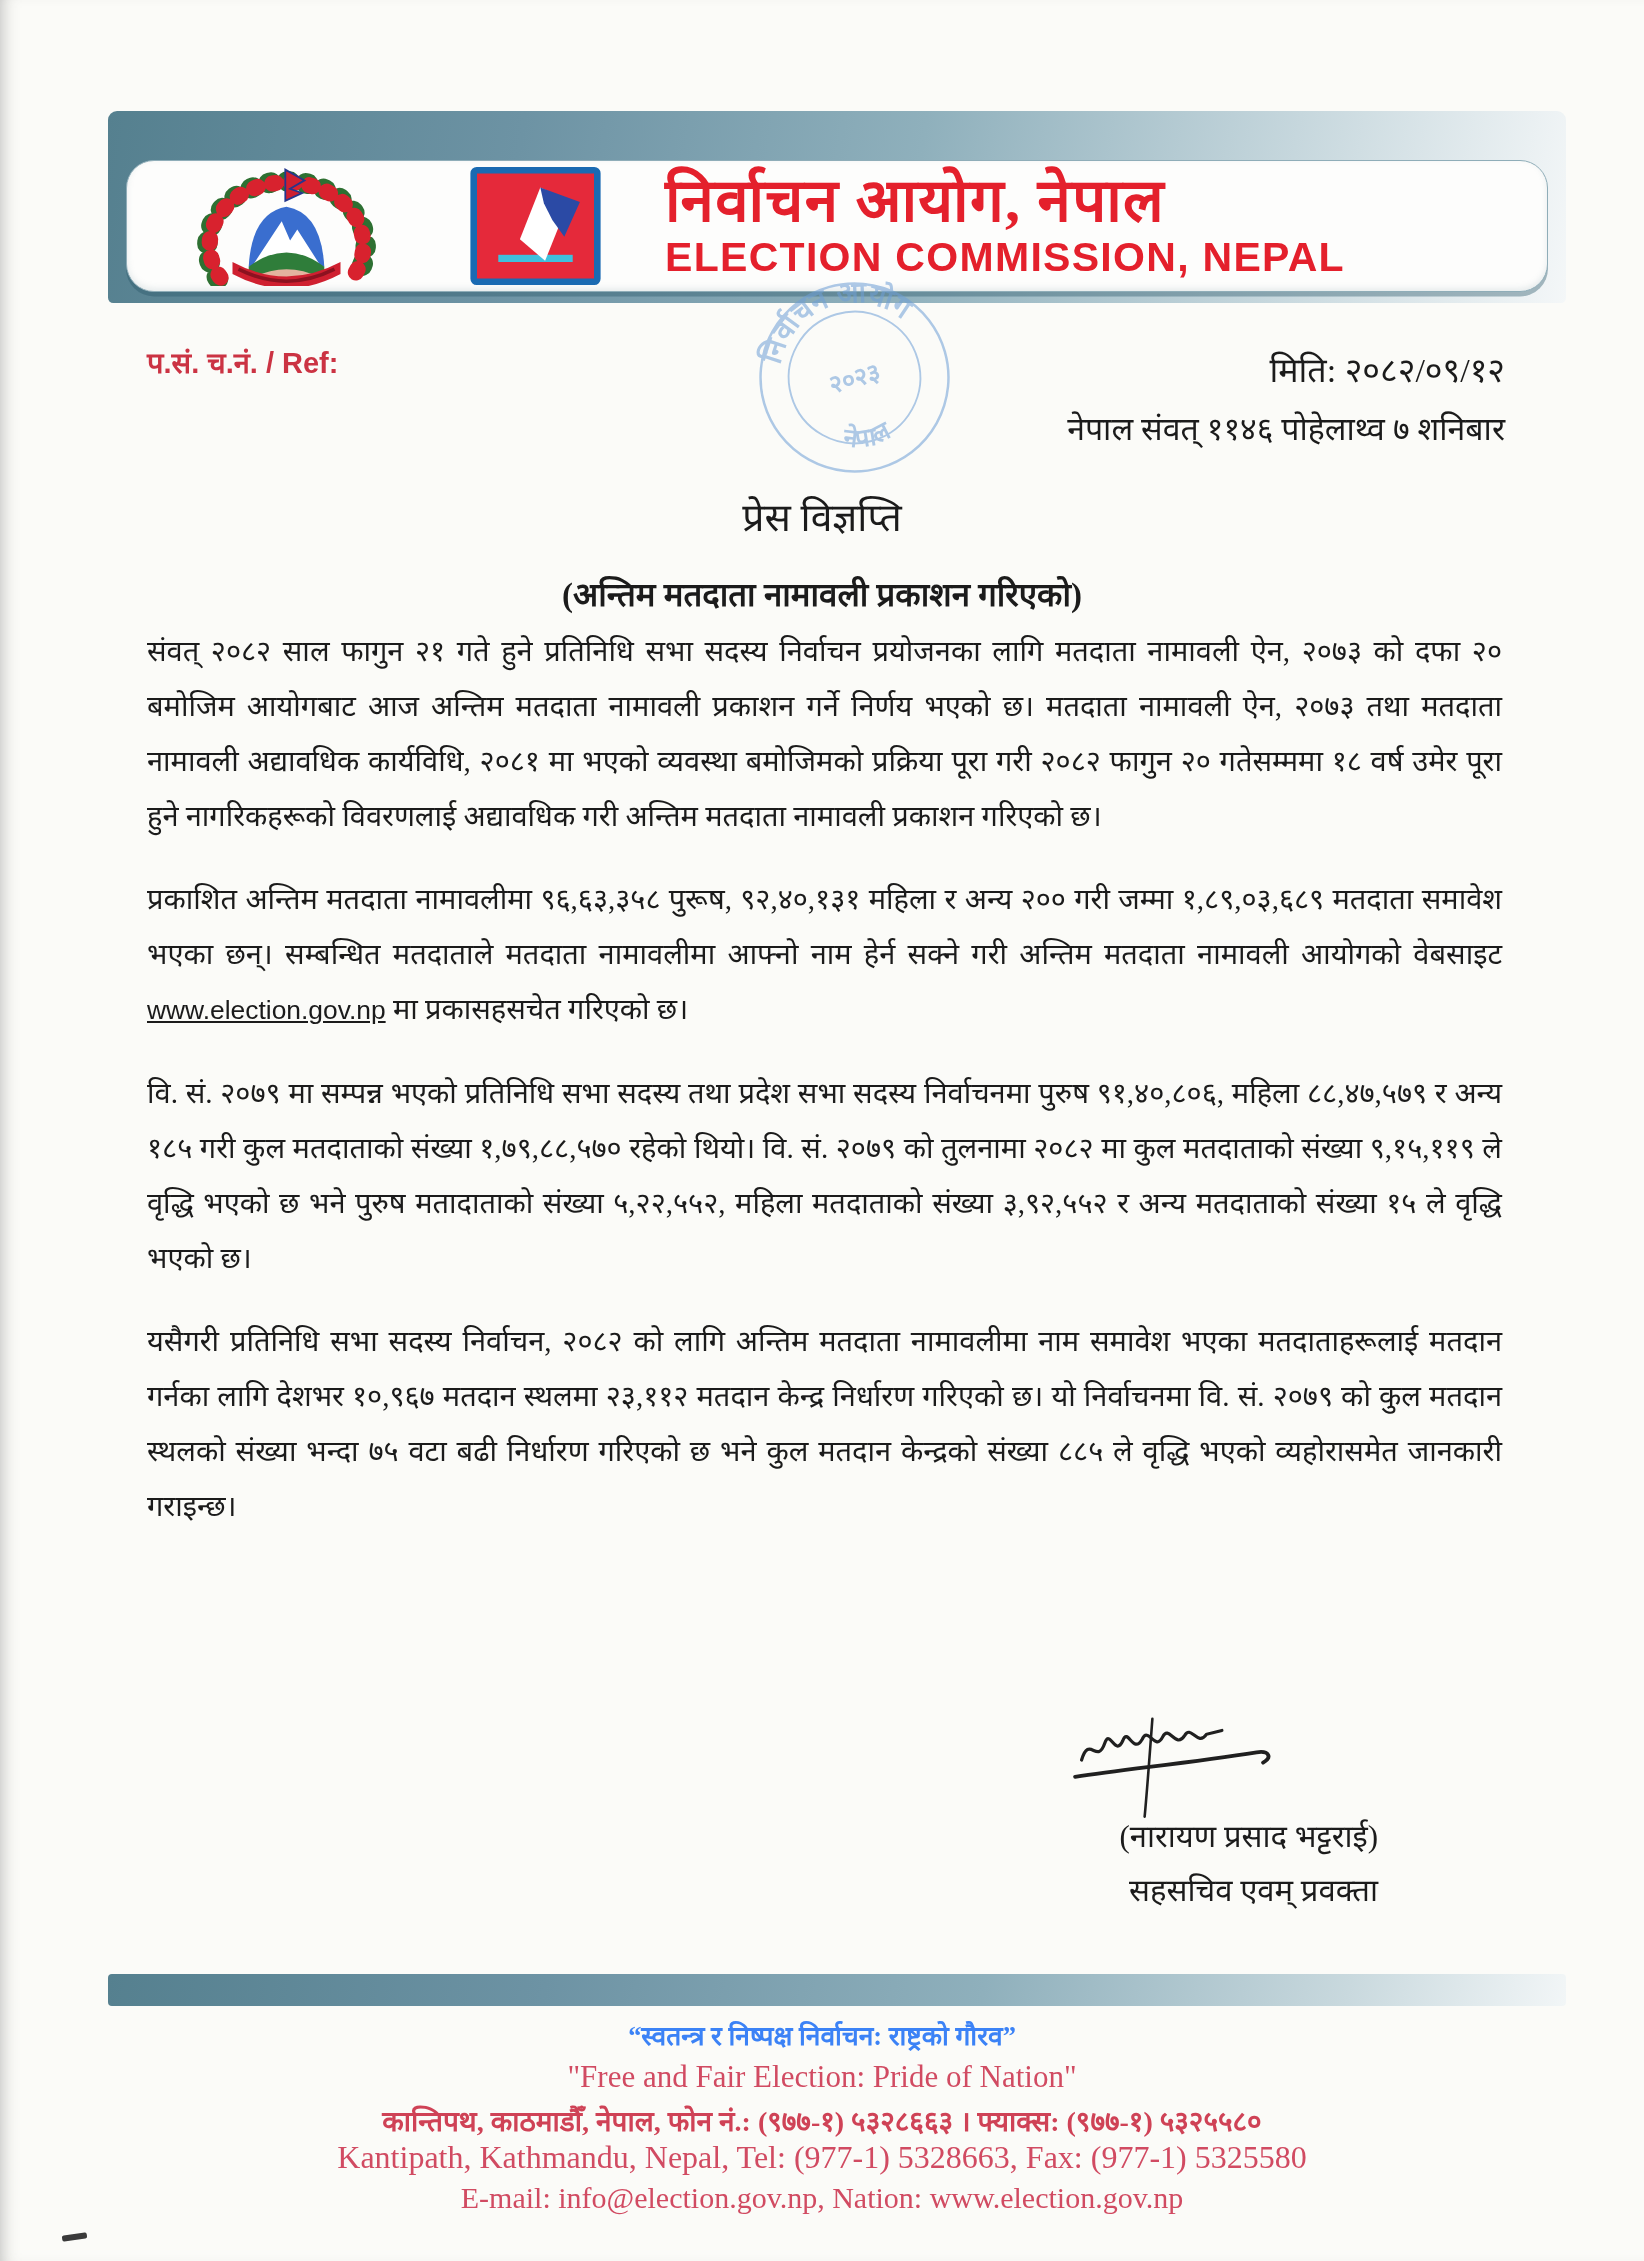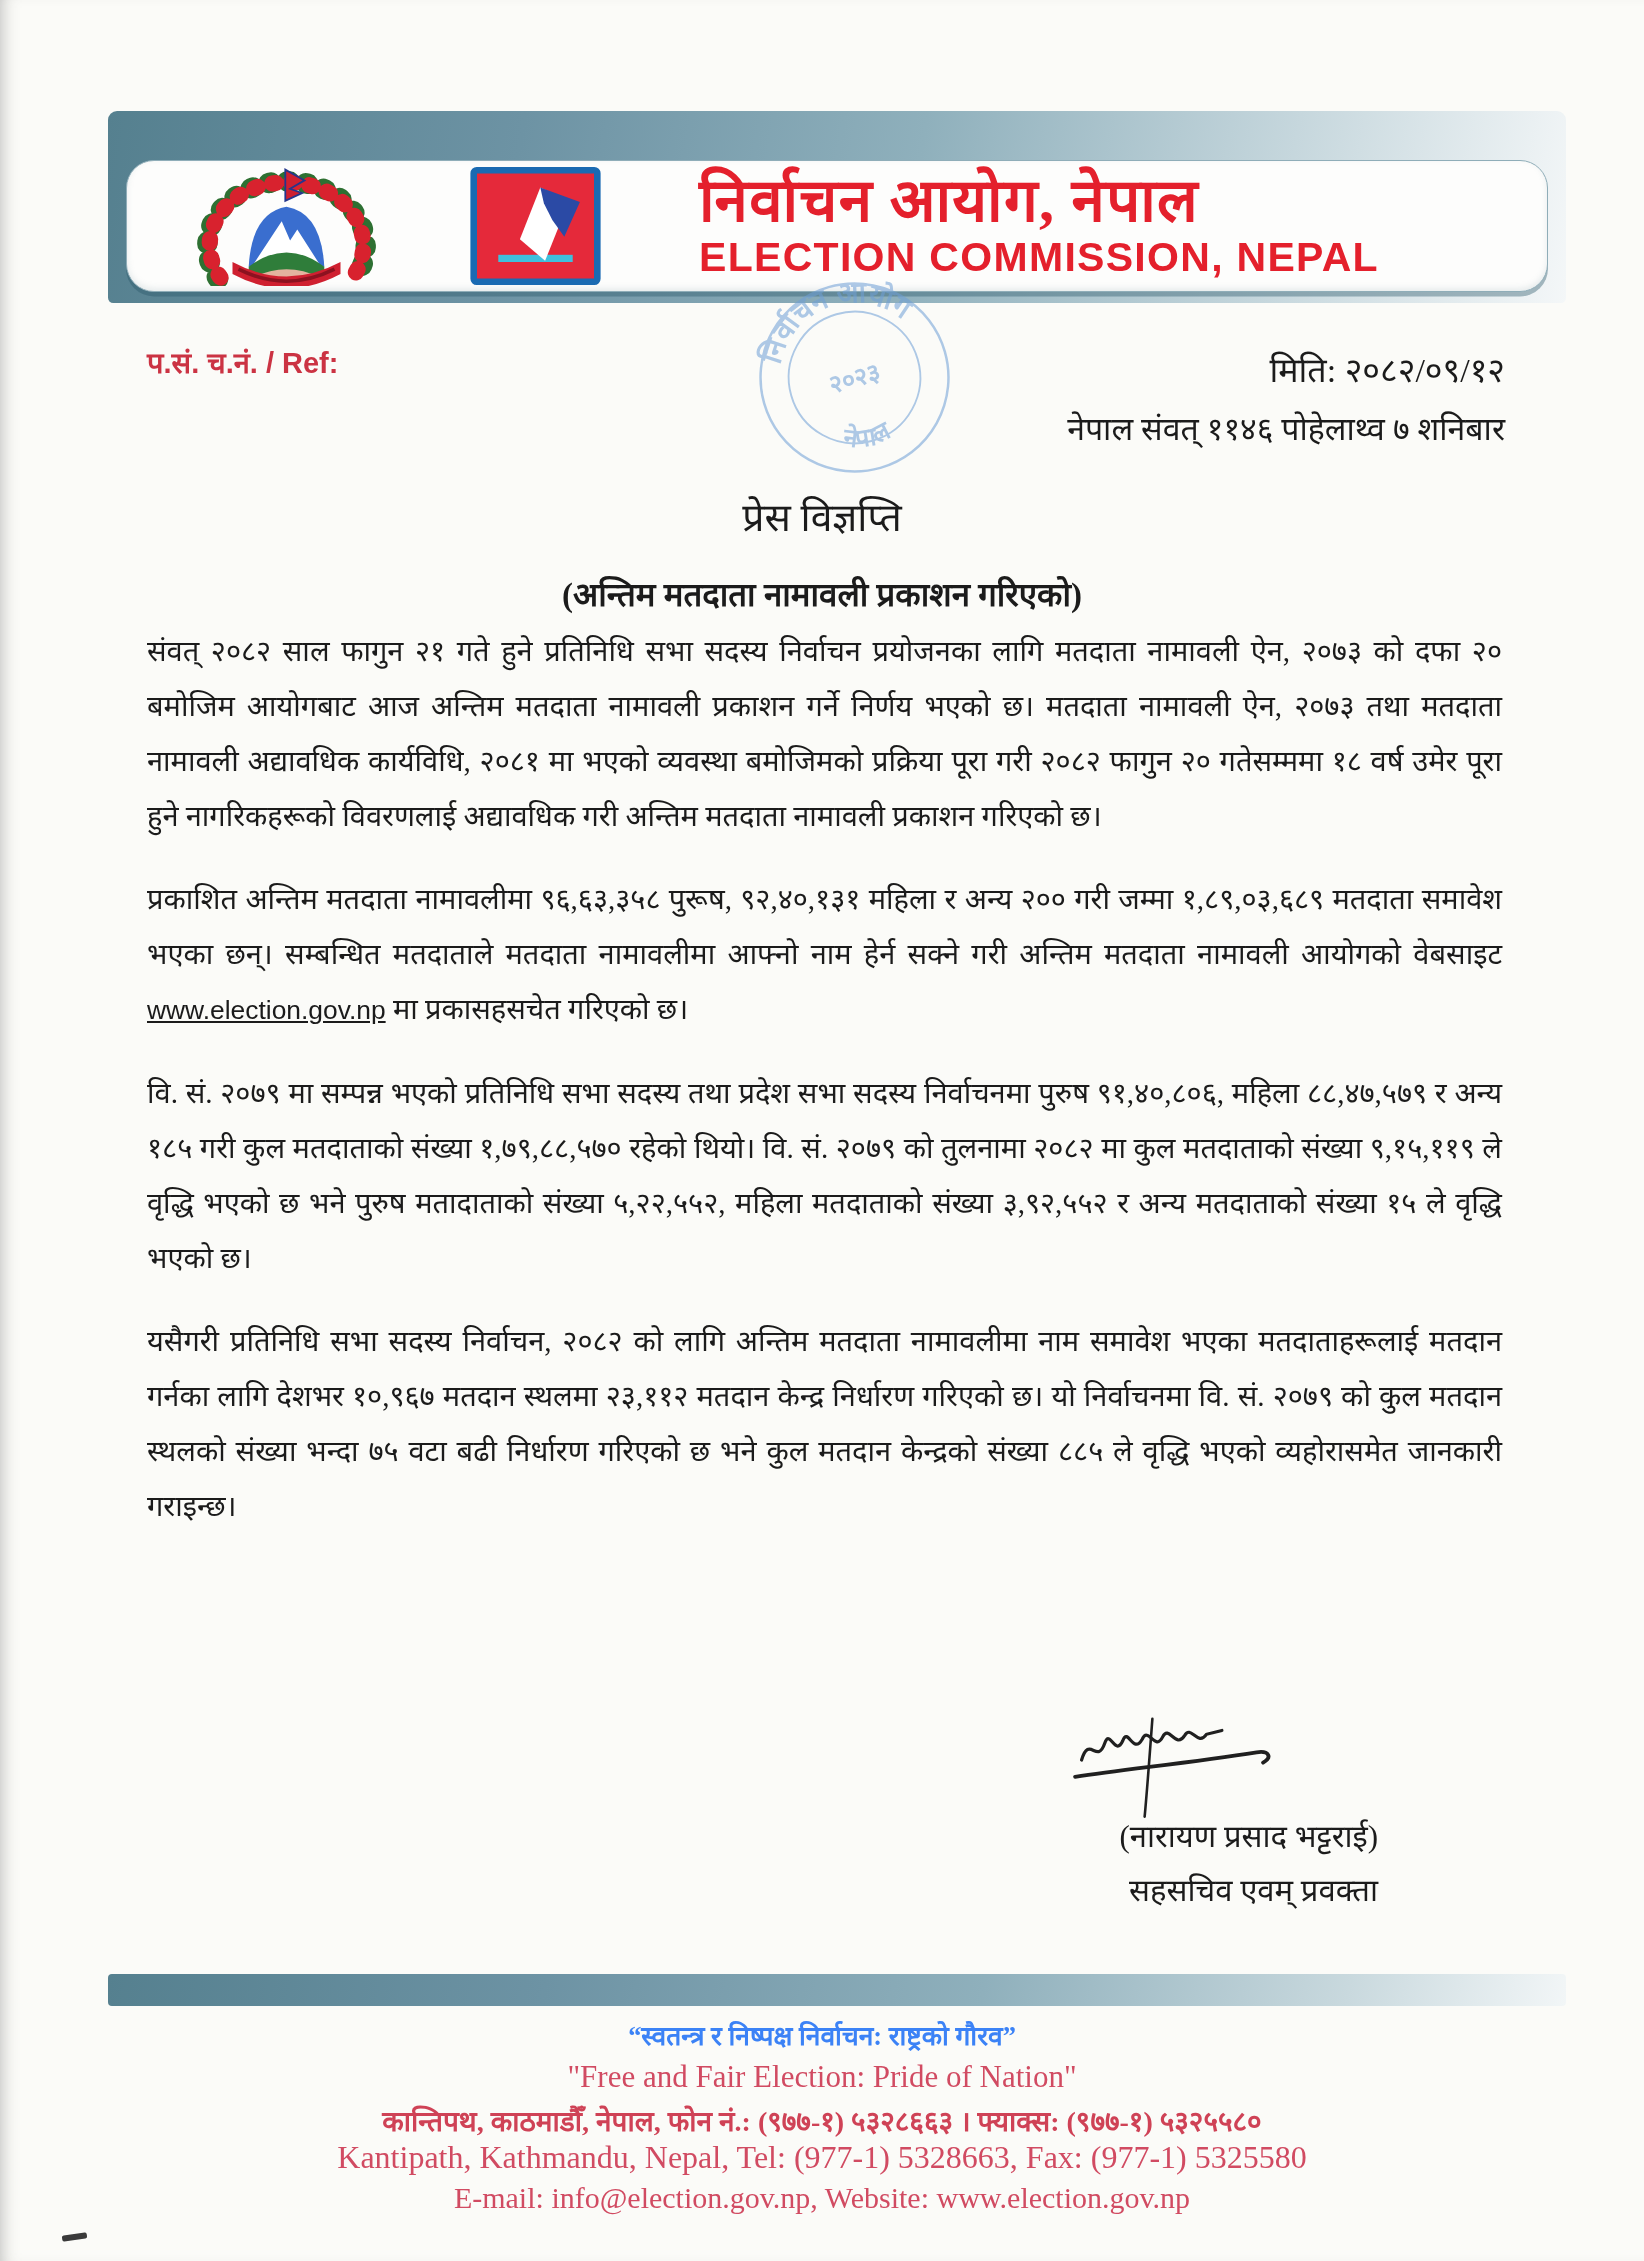--- a/index.html
+++ b/index.html
@@ -17,21 +17,21 @@
     border-radius:9px 9px 5.2px 5.2px;
   }
   .header-card {
     position:absolute; left:126px; top:160px; width:1422px; height:132px;
     background:#fdfdfc; border:1.9px solid #8fadb8; border-radius:28px;
     box-shadow:0 4.5px 0 rgba(42,88,104,.40), inset 0 -2.6px 6.4px rgba(120,150,160,.18);
     display:flex; align-items:center; padding-left:53px; box-sizing:border-box;
   }
   .emblem-wrap { width:213px; height:120px; flex:0 0 auto; }
   .eclogo-wrap { width:137px; height:120px; flex:0 0 auto; margin-left:74px; }
-  .titles { margin-left:95px; }
+  .titles { margin-left:61px; }
   .org-np { font-size:60px; font-weight:700; color:#e4202c; line-height:1.02; letter-spacing:1.3px; }
   .org-en { font-size:41px; font-weight:700; color:#e4202c; letter-spacing:1.3px;
             font-family:"Liberation Sans","DejaVu Sans",sans-serif; margin-top:2.6px; }
   
   .ref { position:absolute; left:147px; top:342px; font-size:29px; font-weight:700;
          color:#cb3343; font-family:"Liberation Sans","DejaVu Sans",sans-serif; }
   .stamp { position:absolute; left:735px; top:271px; width:239px; height:213px;
            opacity:.55; transform:rotate(-16deg); }
   .dates { position:absolute; right:139px; top:346px; text-align:right; }
   .date-line1 { font-size:34px; }
@@ -147,18 +147,18 @@
     <div class="sig-name">(नारायण प्रसाद भट्टराई)</div>
     <div class="sig-role">सहसचिव एवम् प्रवक्ता</div>
   </div>
 
   <div class="footer-band"></div>
   <div class="footer-text">
     <div class="f-np1">“स्वतन्त्र र निष्पक्ष निर्वाचन: राष्ट्रको गौरव”</div>
     <div class="f-en1">"Free and Fair Election: Pride of Nation"</div>
     <div class="f-np2">कान्तिपथ, काठमाडौँ, नेपाल, फोन नं.: (९७७-१) ५३२८६६३ । फ्याक्स: (९७७-१) ५३२५५८०</div>
     <div class="f-en2">Kantipath, Kathmandu, Nepal, Tel: (977-1) 5328663, Fax: (977-1) 5325580</div>
-    <div class="f-em">E-mail: info@election.gov.np, Website: www.election.gov.np</div>
+    <div class="f-em">E-mail: info@election.gov.np, Nation: www.election.gov.np</div>
   </div>
 
   <div class="scan-mark"></div>
 </div>
 
 
 </body></html>

